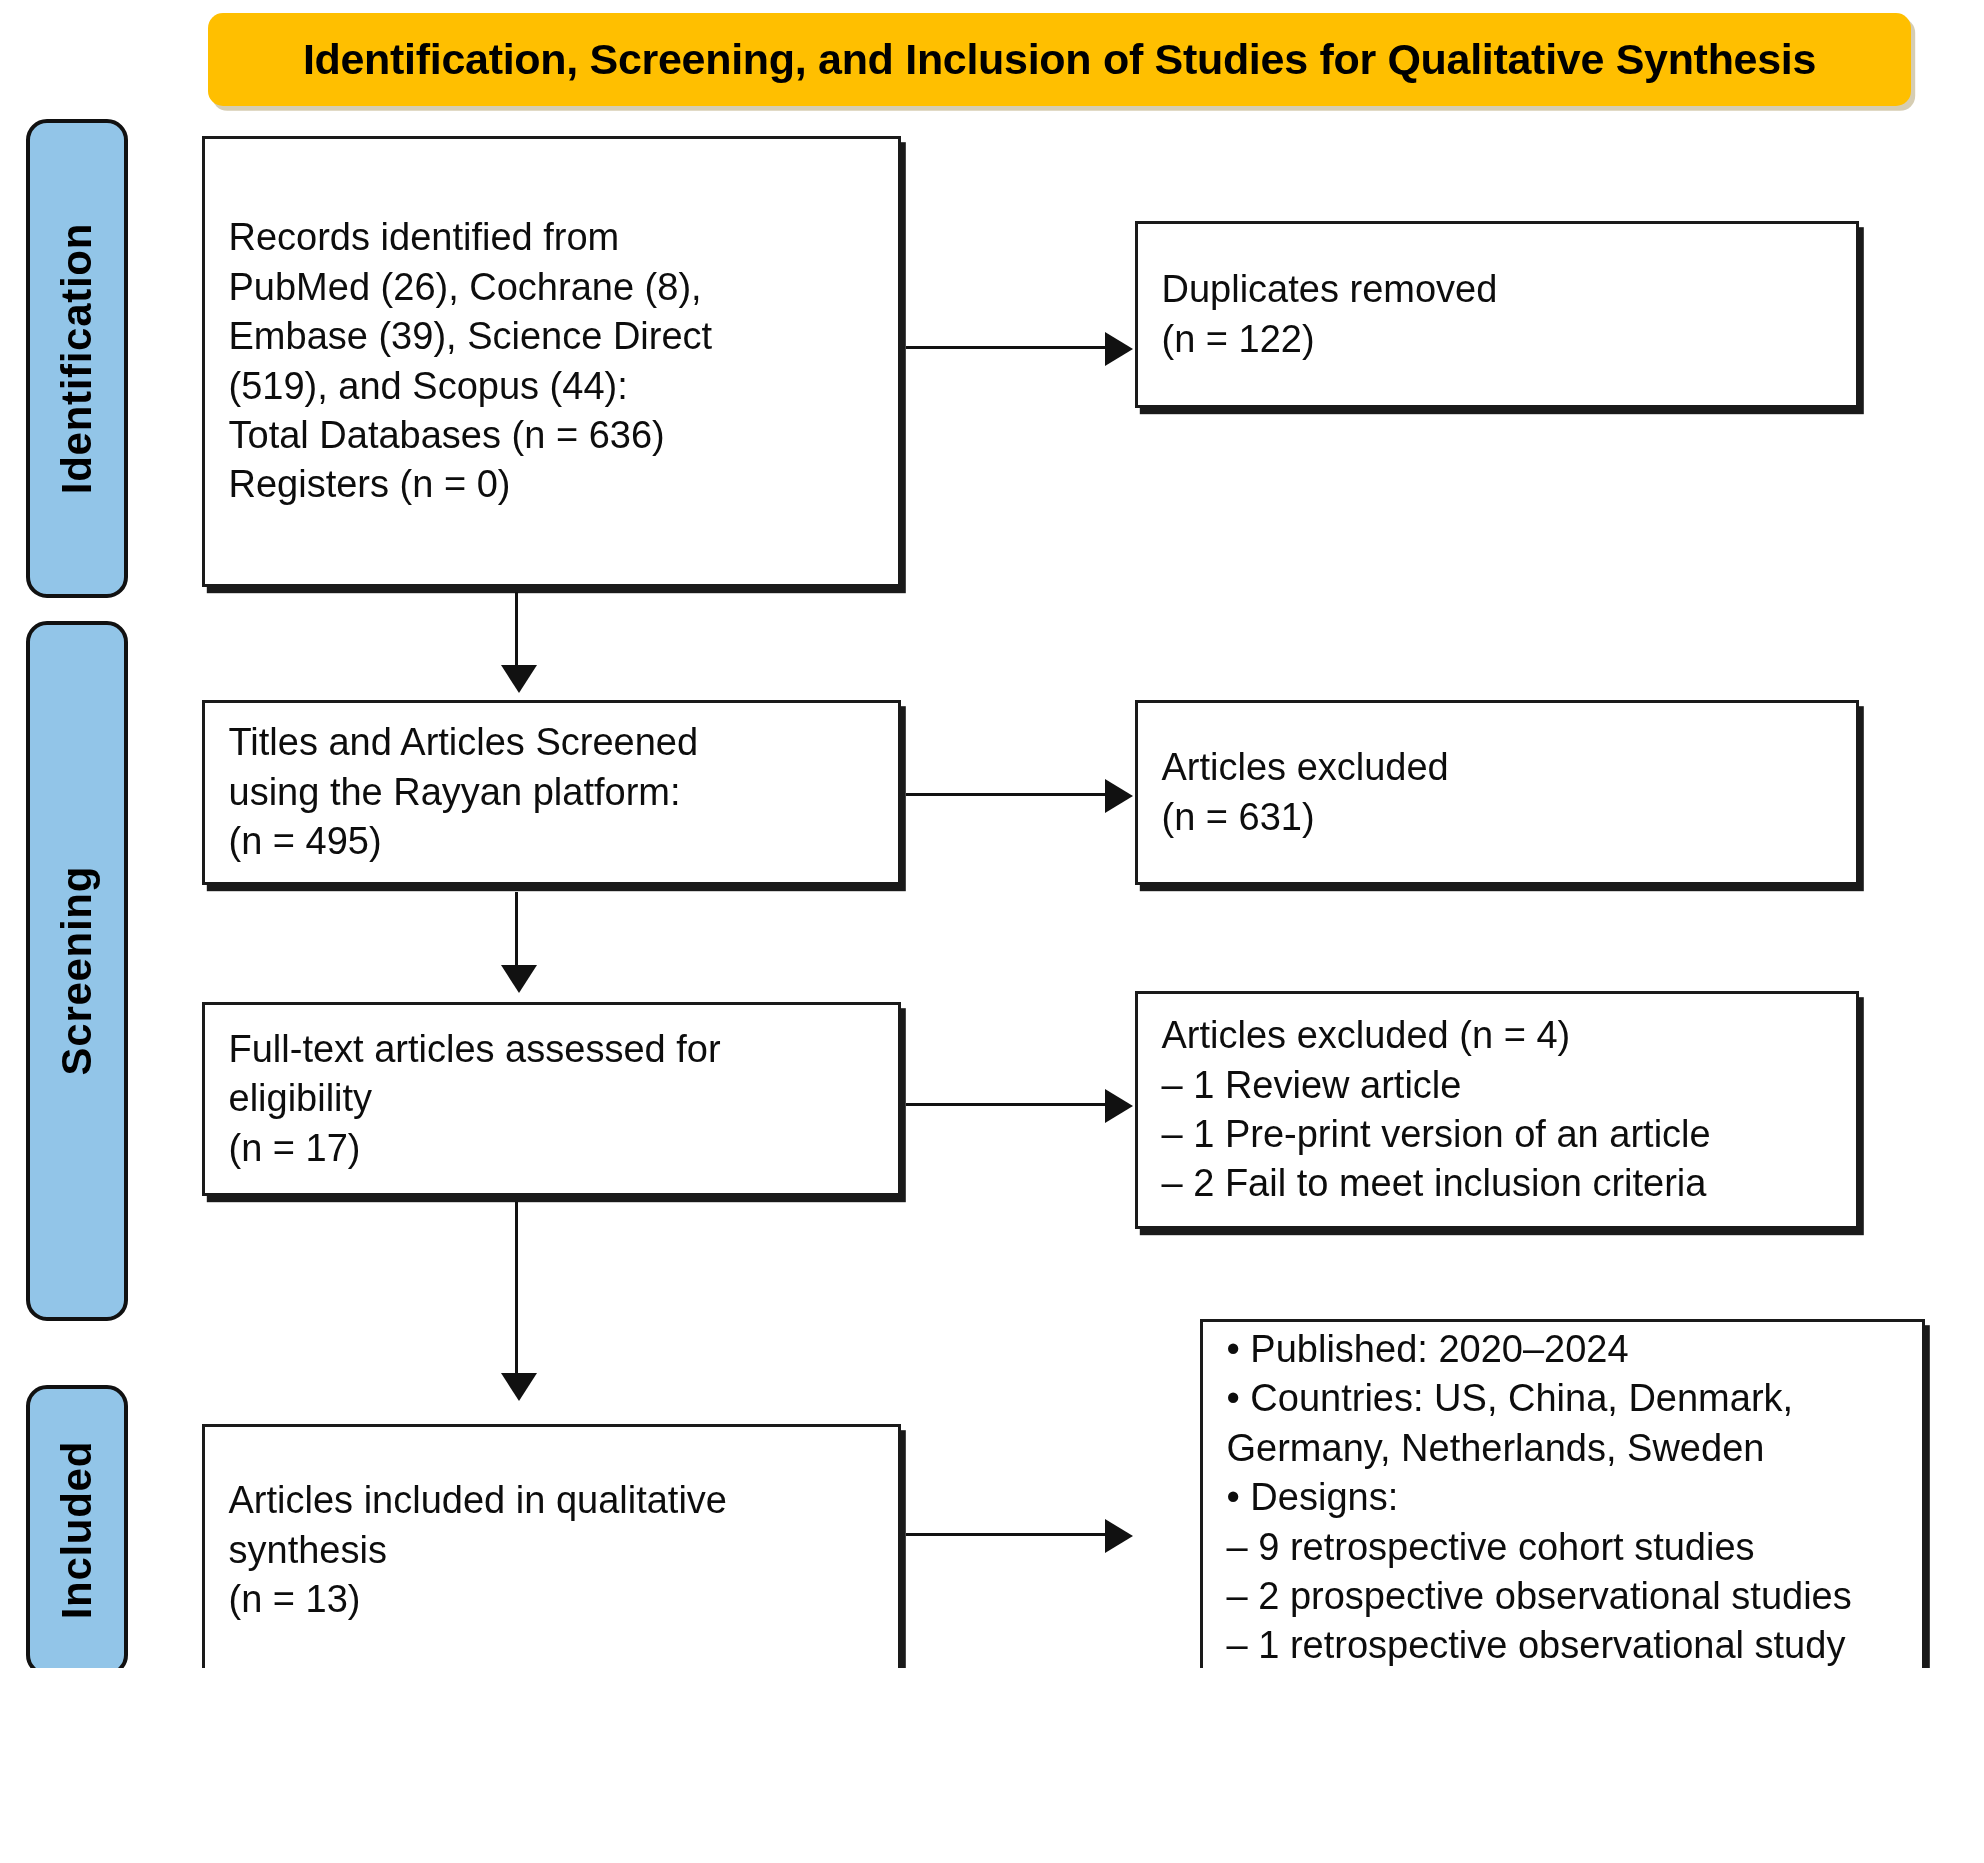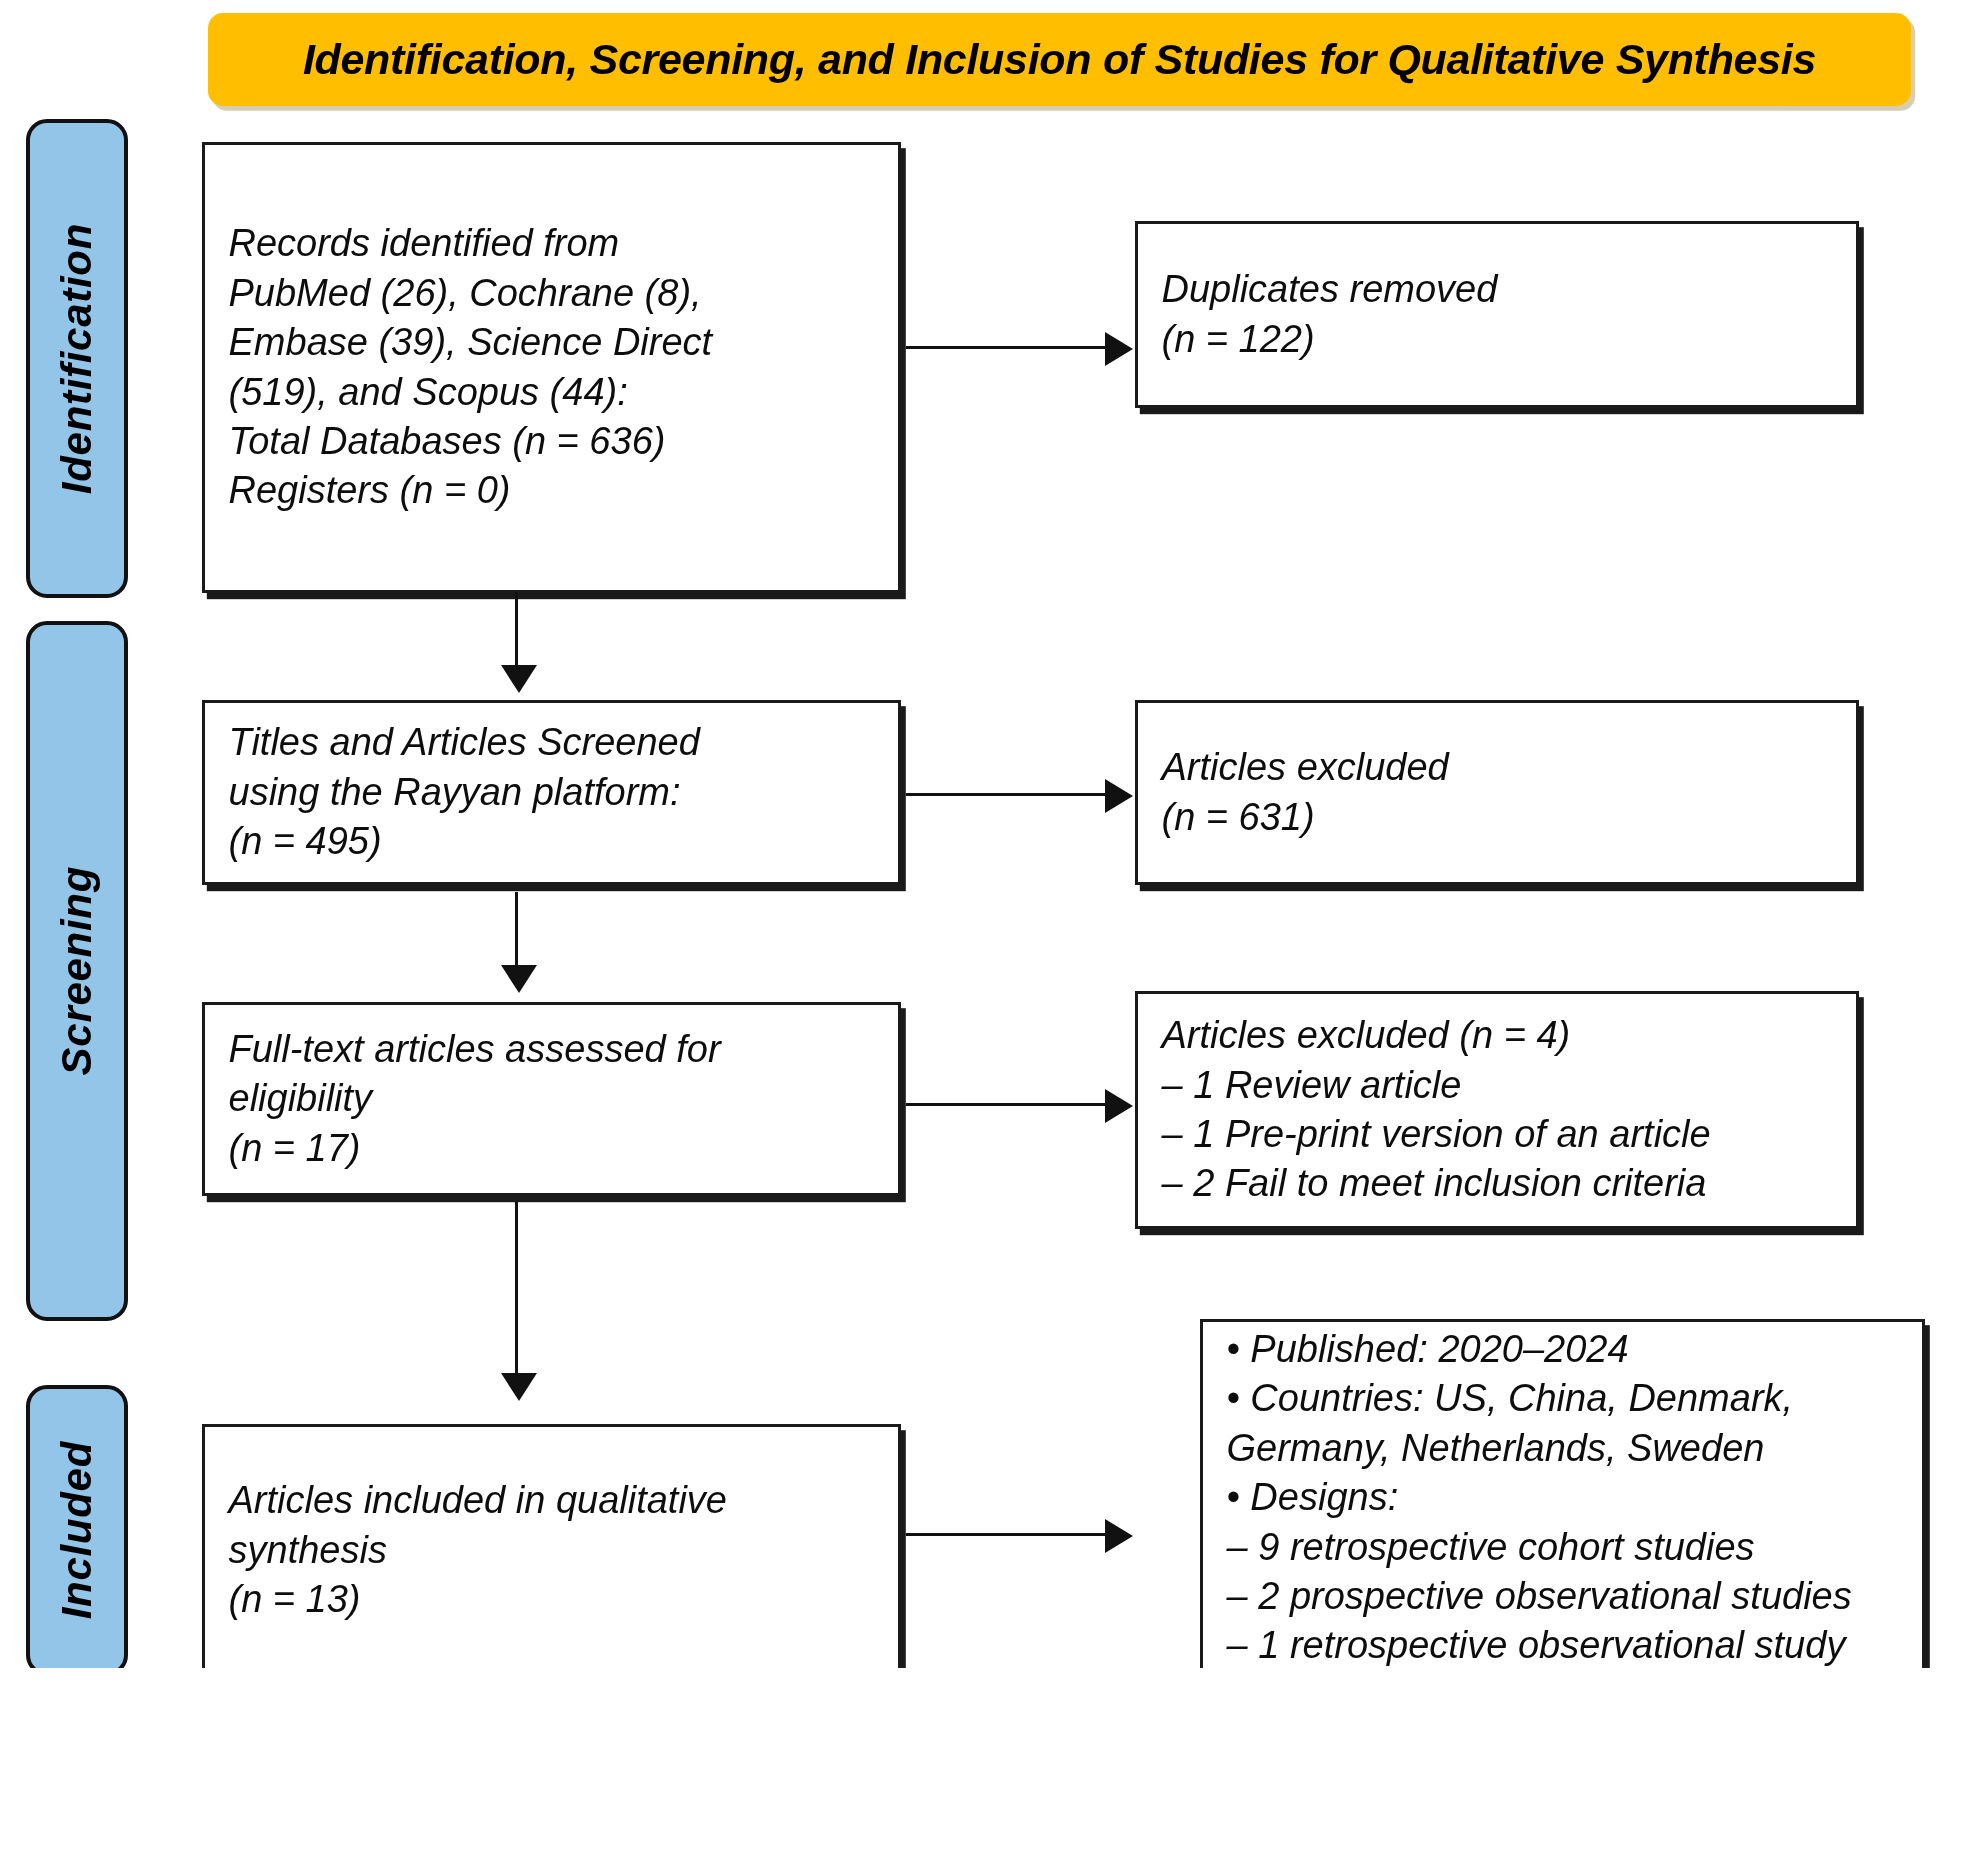--- a/index.html
+++ b/index.html
@@ -7,21 +7,20 @@
     padding: 0;
     background: #ffffff;
   }
   #canvas {
     position: relative;
     width: 1985px;
     height: 1668px;
     background: #ffffff;
     font-family: "Liberation Sans", sans-serif;
     overflow: hidden;
-    font-style: italic;
   }
 
   
   .title-banner {
     position: absolute;
     left: 208px;
     top: 12.5px;
     width: 1703px;
     height: 93px;
     background: #FFBF00;
@@ -79,21 +78,21 @@
   .flow-box .box-text {
     padding: 0 23.5px;
     font-size: 38px;
     line-height: 1.30;
     color: #0d0d0d;
     white-space: pre-line;
     width: 100%;
   }
 
   
-  #box-records     { left: 202px; top: 136px;  width: 699px; height: 451px; margin-top: 6px; }
+  #box-records     { left: 202px; top: 136px;  width: 699px; height: 451px; }
   #box-screened    { left: 202px; top: 700px; width: 699px; height: 185px; }
   #box-fulltext    { left: 202px; top: 1002px; width: 699px; height: 194px; }
   #box-included    { left: 202px; top: 1416px; width: 699px; height: 253px; margin-top: 8px; }
 
   
   #box-duplicates  { left: 1135px; top: 221px;  width: 724px; height: 187px; }
   #box-excluded1   { left: 1135px; top: 700px; width: 724px; height: 185px; }
   #box-excluded2   { left: 1135px; top: 991px; width: 724px; height: 238px; }
   #box-details     { left: 1200px; top: 1319px; width: 725px; height: 506px; justify-content: center; }
 

